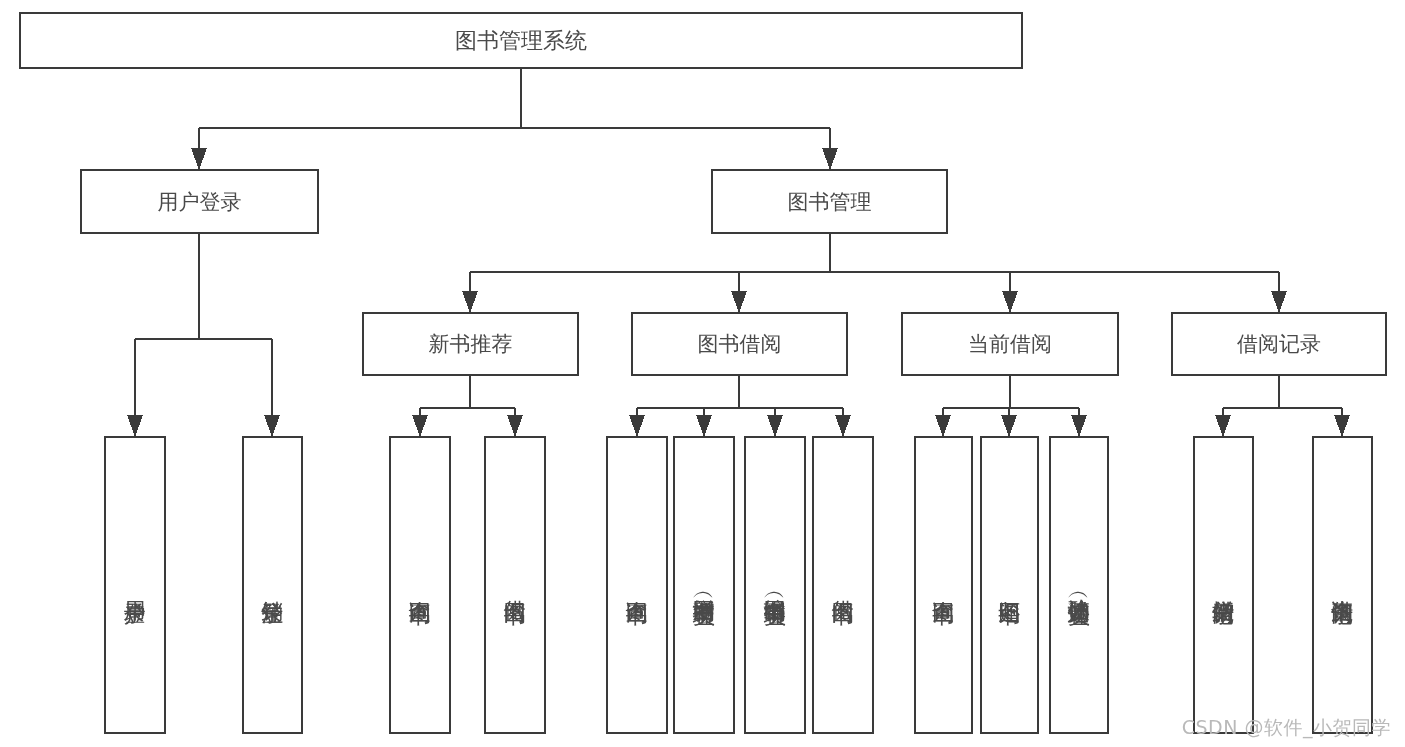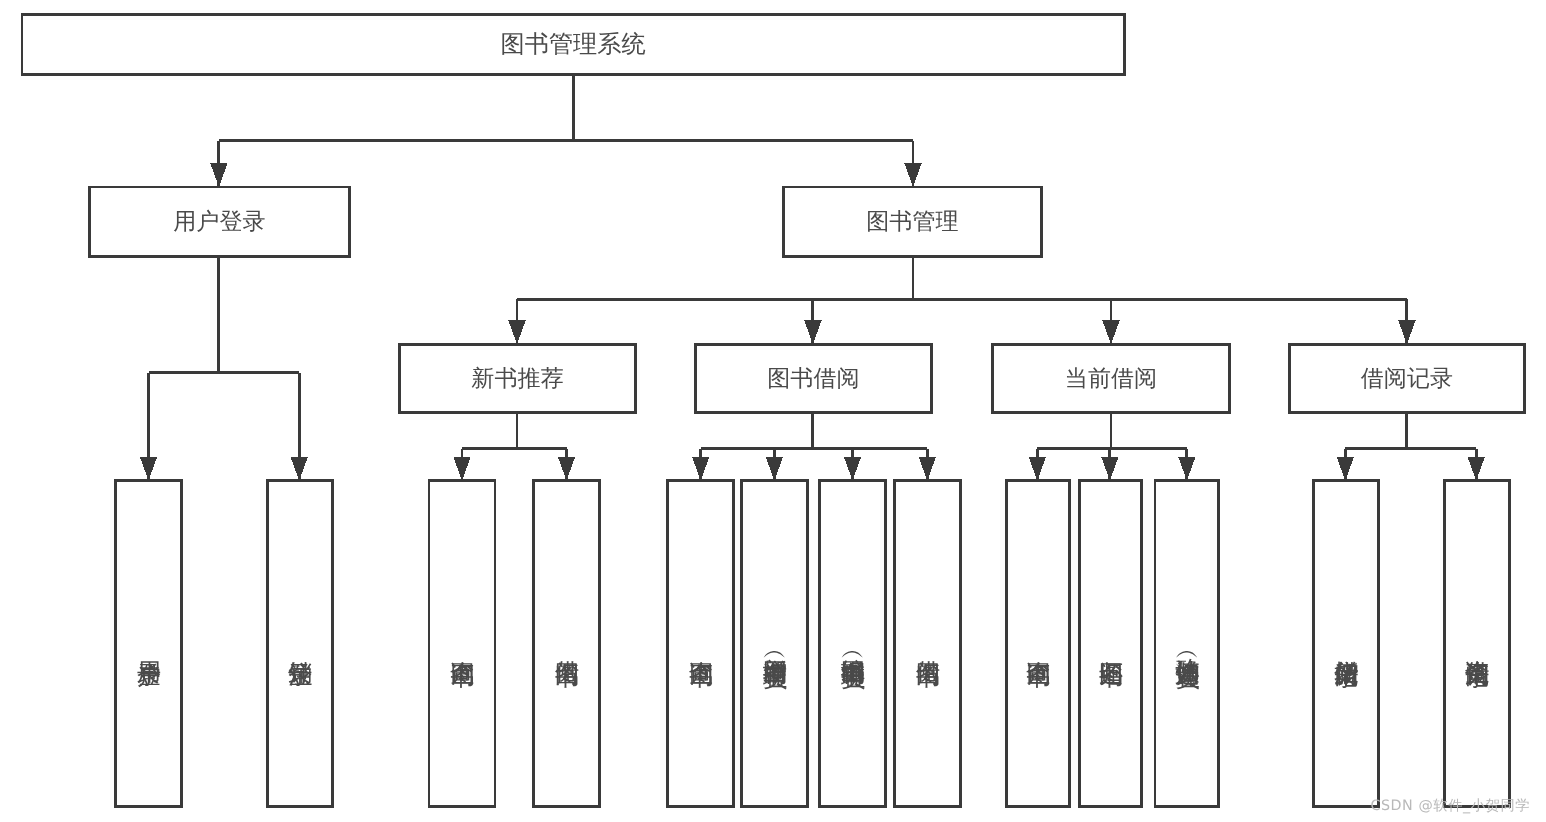--- a/index.html
+++ b/index.html
@@ -72,21 +72,21 @@
     letter-spacing: 1px;
     color: #4a4a4a;
     white-space: nowrap;
     text-align: center;
   }
   .watermark {
     position: absolute;
     right: 14px;
     bottom: 6px;
     font-family: "DejaVu Sans", "Liberation Sans", sans-serif;
-    font-size: 13px;
+    font-size: 19px;
     color: #b9b9b9;
     white-space: nowrap;
     letter-spacing: 0.5px;
   }
 </style>
 </head>
 <body>
 
 <div id="diagram-root">
   <svg class="diagram-canvas" viewBox="0 0 1405 747">

